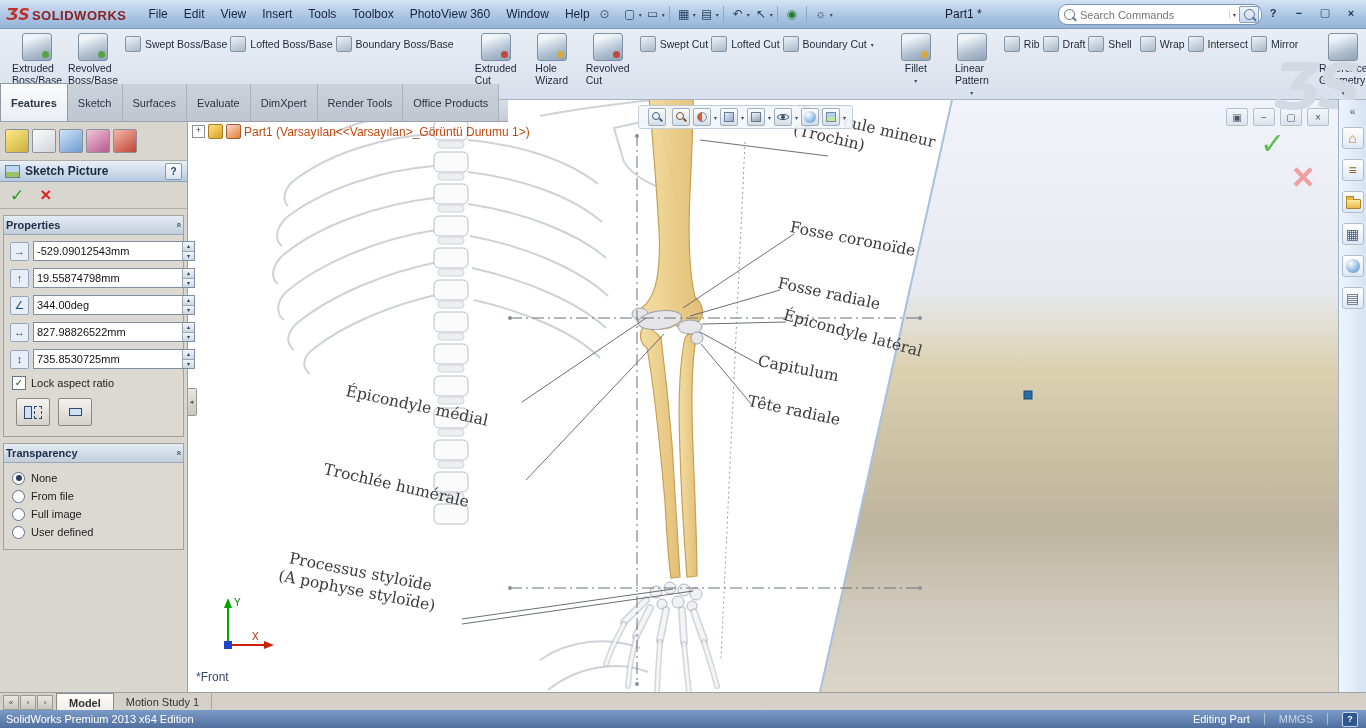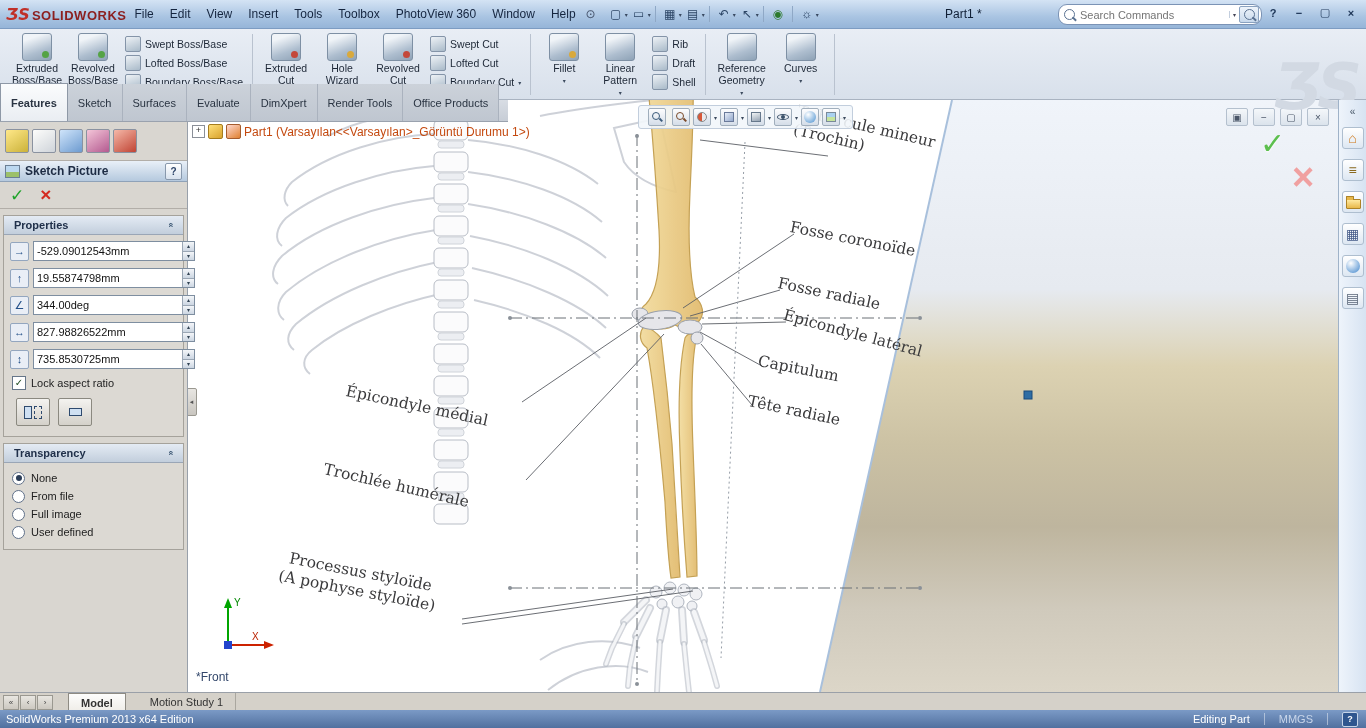--- a/index.html
+++ b/index.html
@@ -3,21 +3,21 @@
 <meta charset="utf-8">
 <style>
   html,body{margin:0;padding:0;width:1366px;height:728px;overflow:hidden;
     font-family:"Liberation Sans","DejaVu Sans",sans-serif;font-size:11px;color:#222;background:#d9d6d0;}
   
   .titlebar{position:absolute;left:0;top:0;width:1366px;height:28px;z-index:40;
     background:linear-gradient(#d4e3f4,#a9c4e2 60%,#96b5d8);border-bottom:1px solid #7d9cc2;display:flex;align-items:center;}
   .logo{display:flex;align-items:baseline;margin-left:6px;white-space:nowrap;}
   .logo-mark{font-family:"DejaVu Sans",sans-serif;font-weight:bold;font-style:italic;font-size:16px;color:#c03028;margin-right:2px;}
   .logo-name{font-weight:bold;font-size:13px;color:#8c1f1f;letter-spacing:.5px;}
-  .menus{display:flex;justify-content:center;}
+  .menus{display:flex;margin-left:14px;justify-content:center;}
   .menu-item{padding:4px 8px;font-size:12px;color:#15253f;cursor:default;}
   .pin{margin-left:2px;color:#44526a;font-size:12px;}
   .tb-icons{display:flex;align-items:center;margin-left:10px;gap:1px;}
   .tbi{width:20px;height:18px;display:flex;align-items:center;justify-content:center;font-size:12px;color:#2d4666;border-radius:2px;}
   .tbi-dd{font-size:6px;color:#3a4a62;margin-left:-2px;}
   .tbsep{width:1px;height:16px;background:#8fa8c6;margin:0 3px;}
   .doc-title{position:absolute;left:945px;top:7px;font-size:12px;color:#101f35;}
   .search{position:absolute;left:1058px;top:4px;width:198px;height:19px;background:#fff;border:1px solid #7b93b5;border-radius:9px;display:flex;align-items:center;padding:0 2px;}
   .mag{width:9px;height:9px;border:1.5px solid #5a7292;border-radius:50%;position:relative;margin:0 3px;}
   .mag::after{content:"";position:absolute;left:7px;top:8px;width:5px;height:1.5px;background:#5a7292;transform:rotate(45deg);}
@@ -30,23 +30,23 @@
   .ribbon{position:absolute;left:0;top:28px;width:1366px;height:72px;z-index:20;
     background:linear-gradient(#e9eef5,#d8e0eb);border-bottom:1px solid #a9b3c1;display:flex;padding:2px 0 0 6px;box-sizing:border-box;}
   .rgroup{display:flex;align-items:flex-start;padding:0 3px;}
   .rsep{width:1px;background:#b9c2cf;margin:4px 2px;}
   .rlg{width:56px;min-height:64px;display:flex;flex-direction:column;align-items:center;gap:2px;padding-top:3px;}
   .li{width:28px;height:26px;border:1px solid #7e90a4;border-radius:3px;background:linear-gradient(160deg,#f0f4f8 20%,#aebecf 65%,#8ea2b6);position:relative;}
   .li.acc-g::after,.li.acc-r::after,.li.acc-y::after{content:"";position:absolute;right:2px;bottom:2px;width:7px;height:7px;border-radius:50%;}
   .li.acc-g::after{background:#55a345;}
   .li.acc-r::after{background:#c4483a;}
   .li.acc-y::after{background:#d9a93c;}
-  .rlbl{font-size:10.5px;line-height:1.12;text-align:center;white-space:pre-line;color:#1d2736;}
+  .rlbl{font-size:10.5px;line-height:1.12;text-align:left;white-space:pre-line;color:#1d2736;}
   .dd{font-size:6px;color:#3c4a5e;}
-  .rsmcol{display:flex;flex-direction:column;gap:3px;padding:6px 4px 0 4px;}
+  .rsmcol{display:flex;flex-direction:row;gap:3px;padding:6px 4px 0 4px;}
   .rsm{display:flex;align-items:center;gap:4px;height:16px;white-space:nowrap;color:#1d2736;font-size:10.5px;}
   .si{width:14px;height:14px;border:1px solid #8494a8;border-radius:2px;background:linear-gradient(160deg,#eef2f6,#a9bac9);flex:0 0 auto;}
   .watermark{position:absolute;right:8px;top:22px;font-family:"DejaVu Sans",sans-serif;font-size:62px;font-weight:bold;font-style:italic;color:#d2d9e3;letter-spacing:-4px;}
   
   .tabrow{position:absolute;left:0;top:100px;width:508px;height:22px;z-index:30;background:linear-gradient(#d8dde4,#c7cdd6);display:flex;align-items:flex-end;border-bottom:1px solid #9aa2ae;box-sizing:border-box;}
   .ctab{height:21px;display:flex;align-items:center;padding:8px 10px;font-size:11px;color:#2a3442;border-right:1px solid #aab2be;background:linear-gradient(#ccd2da,#bfc6d0);}
   .ctab.active{background:linear-gradient(#fbfcfd,#e9edf2);font-weight:bold;border:1px solid #8e98a6;border-bottom:none;}
   
   .viewport{position:absolute;left:188px;top:100px;width:1150px;height:592px;background:#ffffff;overflow:hidden;z-index:5;}
   .anat{position:absolute;font-family:"DejaVu Serif","Liberation Serif",serif;font-size:15.5px;color:#3a3a3c;white-space:pre-line;transform-origin:0 0;line-height:1.2;}
@@ -97,21 +97,21 @@
   .pmi4{background:linear-gradient(145deg,#f3c5d8,#b45a90);}
   .pmi5{background:linear-gradient(145deg,#f5b8a8,#c04434);}
   .pm-header{height:20px;display:flex;align-items:center;gap:5px;padding:0 5px;background:linear-gradient(#e9f0f8,#b5c9de);border-bottom:1px solid #8fa2b8;}
   .pm-hicon{width:13px;height:11px;background:linear-gradient(#bcd8f0 55%,#9cc06a 55%);border:1px solid #6a7e94;}
   .pm-title{font-weight:bold;font-size:12px;color:#1d2c44;flex:1;}
   .pm-help{width:15px;height:15px;border:1px solid #8898ac;border-radius:2px;background:linear-gradient(#fff,#d8e2ee);display:flex;align-items:center;justify-content:center;font-weight:bold;color:#2c4468;font-size:10px;}
   .pm-okrow{height:26px;display:flex;align-items:center;gap:16px;padding:0 10px;border-bottom:1px solid #b2aea8;}
   .pm-ok{color:#1fa32a;font-size:17px;font-weight:bold;}
   .pm-cancel{color:#d42b20;font-size:19px;font-weight:bold;line-height:14px;}
   .pm-group{margin:6px 3px 0 3px;border:1px solid #a5a29b;background:#dcd9d3;}
-  .pm-gh{height:18px;display:flex;align-items:center;padding:0 10px;background:linear-gradient(#e4ebf4,#c2cedc);border-bottom:1px solid #9aa6b6;font-weight:bold;color:#20304a;}
+  .pm-gh{height:18px;display:flex;align-items:center;padding:0 2px;background:linear-gradient(#e4ebf4,#c2cedc);border-bottom:1px solid #9aa6b6;font-weight:bold;color:#20304a;}
   .pm-gh .chev{margin-left:auto;transform:rotate(90deg);font-size:9px;color:#34506e;}
   .pm-gb{padding:6px 6px 8px 6px;}
   .frow{display:flex;align-items:center;gap:4px;margin-bottom:7px;}
   .f-ic{width:17px;height:17px;background:#e9eef6;border:1px solid #93a6bf;border-radius:2px;display:flex;align-items:center;justify-content:center;font-size:11px;color:#235089;flex:0 0 auto;}
   .fbox{flex:1;display:flex;align-items:stretch;background:#fff;border:1px solid #7e8ea0;height:18px;}
   .fbox input{flex:1;border:none;outline:none;font-size:11px;padding:0 3px;color:#111;background:transparent;font-family:"Liberation Sans",sans-serif;}
   .spin{width:11px;display:flex;flex-direction:column;border-left:1px solid #9aa6b4;}
   .spin span{flex:1;display:flex;align-items:center;justify-content:center;font-size:6px;line-height:6px;color:#345;background:linear-gradient(#f4f6f9,#ccd6e2);}
   .spin span + span{border-top:1px solid #9aa6b4;}
   .cbrow{display:flex;align-items:center;gap:5px;margin:3px 0 8px 2px;}
@@ -120,21 +120,21 @@
   .pmbtn{width:32px;height:26px;background:linear-gradient(#f4f3f0,#d4d1ca);border:1px solid #8b8980;border-radius:2px;display:flex;align-items:center;justify-content:center;gap:2px;}
   .pmbtn i{width:6px;height:11px;border:1px solid #2e4a6e;background:#cfe0f2;display:block;}
   .pmbtn i.d{border-style:dashed;background:transparent;}
   .rrow{display:flex;align-items:center;gap:6px;height:18px;margin-left:2px;}
   .radio{width:11px;height:11px;border-radius:50%;background:#fff;border:1px solid #60718a;position:relative;flex:0 0 auto;}
   .radio.sel::after{content:"";position:absolute;inset:2.5px;border-radius:50%;background:#2c3e58;}
   
   .bottombar{position:absolute;left:0;top:692px;width:1366px;height:18px;z-index:30;background:#d5d1c9;border-top:1px solid #9aa0a8;display:flex;align-items:stretch;}
   .bnav{display:flex;align-items:center;gap:1px;padding:0 3px;}
   .bnb{width:14px;height:13px;background:linear-gradient(#e8e6e1,#ccc8c0);border:1px solid #9a9890;display:flex;align-items:center;justify-content:center;font-size:8px;color:#444;}
-  .btab{display:flex;align-items:center;padding:4px 12px;font-size:11px;color:#333;border-right:1px solid #aaa79f;margin-left:12px;}
+  .btab{display:flex;align-items:center;padding:4px 12px;font-size:11px;color:#333;border-right:1px solid #aaa79f;}
   .btab.active{background:linear-gradient(#fdfdfc,#efede8);font-weight:bold;border:1px solid #8e8b83;border-bottom:none;}
   .statusbar{position:absolute;left:0;top:710px;width:1366px;height:18px;z-index:30;background:linear-gradient(#7b9ac6,#51709f);display:flex;align-items:center;color:#fff;font-size:11px;}
   .sb-left{padding-left:6px;}
   .sb-right{margin-left:auto;display:flex;align-items:center;gap:14px;padding-right:8px;}
   .sb-units{color:#c9d6ea;}
   .sb-help{width:14px;height:13px;background:#2f5档causes;background:#2f568f;border:1px solid #c6d4e8;border-radius:2px;display:flex;align-items:center;justify-content:center;font-size:9px;font-weight:bold;}
   .sb-sep{width:1px;height:12px;background:rgba(255,255,255,.45);}
 </style>
 </head>
 <body>
@@ -498,20 +498,34 @@
         </div>
       <div class="rsm">
           <span class="si"></span>
           <span>Draft</span>
         </div>
       <div class="rsm">
           <span class="si"></span>
           <span>Shell</span>
         </div>
     </div>
+    <div class="rsmcol">
+      <div class="rsm">
+          <span class="si"></span>
+          <span>Wrap</span>
+        </div>
+      <div class="rsm">
+          <span class="si"></span>
+          <span>Intersect</span>
+        </div>
+      <div class="rsm">
+          <span class="si"></span>
+          <span>Mirror</span>
+        </div>
+    </div>
   </div>
   <div class="rsep"></div>
   <div class="rgroup">
     <div class="rlg" style="width:62px;">
       <span class="li"></span>
       <span class="rlbl">Reference
 Geometry</span>
       <span class="dd">▾</span>
     </div>
     <div class="rlg">

